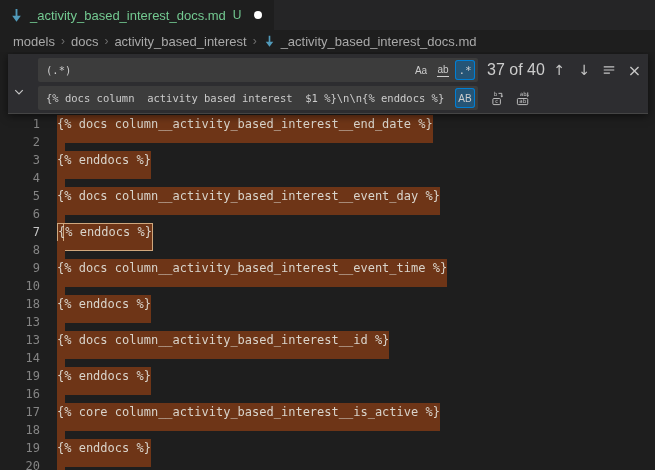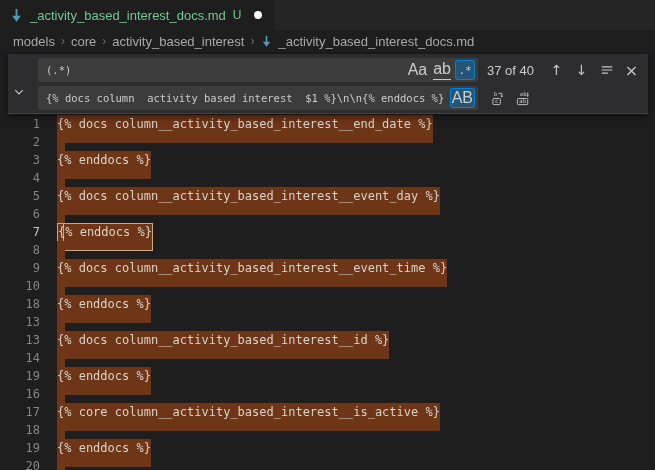--- a/index.html
+++ b/index.html
@@ -32,26 +32,26 @@
                  box-shadow:0 2px 8px rgba(0,0,0,.55); border-bottom:1px solid #454545; }
   .toggle-col { width:22px; flex:none; display:flex; justify-content:center;
                 align-items:flex-start; padding-top:32px; cursor:pointer; color:#c5c5c5; }
   .rows-col { flex:1; display:flex; flex-direction:column; gap:4px; padding:4px 4px 4px 8px; }
   .fr-row { display:flex; align-items:center; height:24px; }
   .find-input, .replace-input { width:440px; height:24px; background:#3c3c3c; border-radius:2px;
        display:flex; align-items:center; padding:0 3px 0 8px; cursor:text; }
   .input-value { flex:1; color:#cccccc; font-family:"DejaVu Sans Mono", monospace;
                  font-size:10.5px; white-space:pre; overflow:hidden; }
   .opt { min-width:20px; height:20px; border-radius:3px; display:flex; align-items:center;
-         justify-content:center; color:#cccccc; font-size:16px; margin-left:2px;
+         justify-content:center; color:#cccccc; font-size:10px; margin-left:2px;
          cursor:pointer; padding:0 2px; }
   .opt.active { background:rgba(0,127,212,.38); box-shadow:0 0 0 1px #007fd4 inset; }
   .opt .ww { border-bottom:1px solid #cccccc; padding-bottom:1px; }
   .opt.regex { font-family:"DejaVu Sans Mono", monospace; font-size:11px; }
-  .match-count { color:#cccccc; font-size:13px; margin-left:9px; white-space:nowrap; }
+  .match-count { color:#cccccc; font-size:16px; margin-left:9px; white-space:nowrap; }
   .nav-group { display:flex; align-items:center; margin-left:auto; margin-right:2px; }
   .icon-btn { width:21px; height:21px; display:flex; align-items:center; justify-content:center;
               color:#c5c5c5; font-size:14px; border-radius:3px; cursor:pointer; margin-left:4px; }
   .icon-btn svg { display:block; }
   .arrow-glyph { font-family:"DejaVu Sans", sans-serif; font-size:14px; }
   .close-glyph { font-family:"DejaVu Sans", sans-serif; font-size:16px; }
   .replace-btns { display:flex; align-items:center; margin-left:6px; }
 
   
   .code-area { position:absolute; top:0; left:0; right:0; bottom:0; padding-top:63px; }
@@ -76,21 +76,21 @@
     </svg>
     <span class="tab-label">_activity_based_interest_docs.md</span>
     <span class="git-badge">U</span>
     <span class="dirty-dot"></span>
   </div>
 </div>
 
 <div class="breadcrumbs">
   <span class="crumb">models</span>
   <span class="crumb-sep">›</span>
-  <span class="crumb">core</span>
+  <span class="crumb">docs</span>
   <span class="crumb-sep">›</span>
   <span class="crumb">activity_based_interest</span>
   <span class="crumb-sep">›</span>
   <span class="crumb-file">
     <svg class="file-icon" viewBox="0 0 16 16">
       <path d="M7 1h2v7.2h3.6L8 14.6 3.4 8.2H7z" fill="#519aba"></path>
     </svg>
     <span>_activity_based_interest_docs.md</span>
   </span>
 </div>

